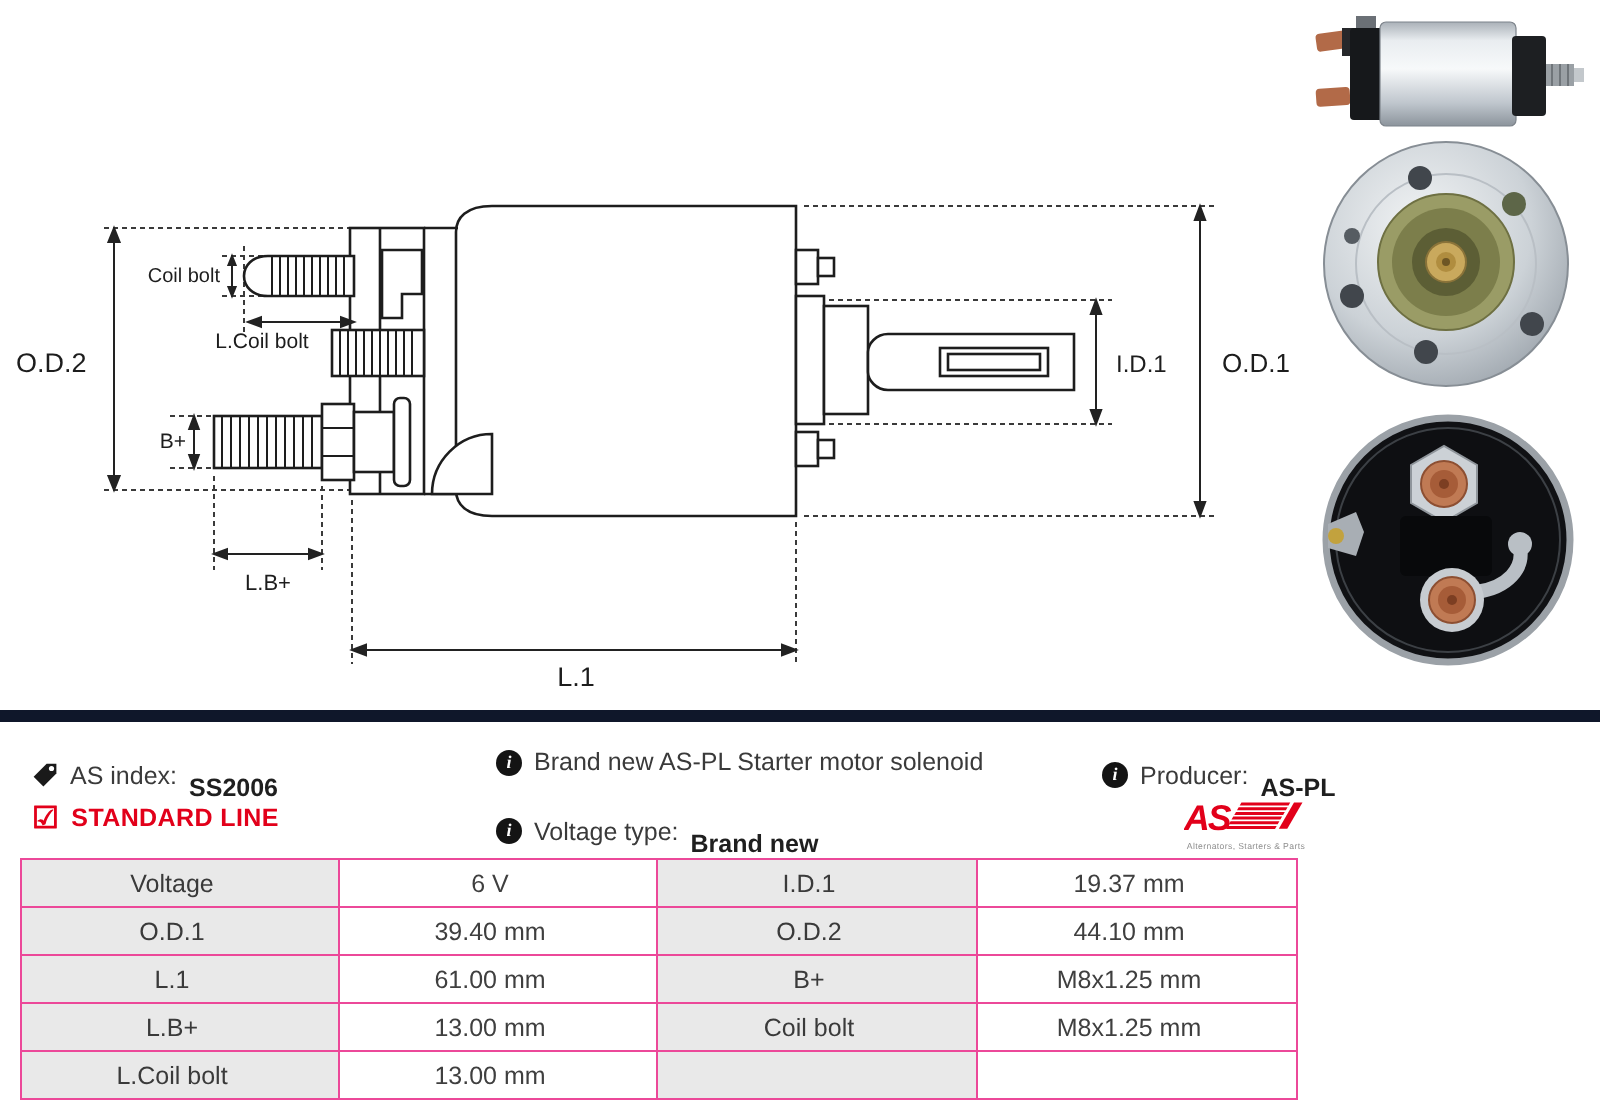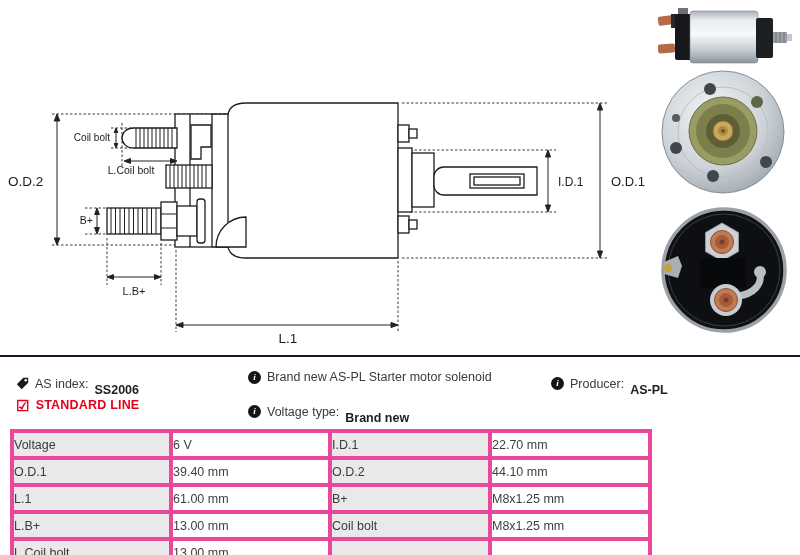--- a/index.html
+++ b/index.html
@@ -15,21 +15,21 @@
   
   .photos { position:absolute; left:652px; top:0; width:148px; height:350px; }
   .photo { position:absolute; left:0; }
   .photo1 { top:6px; }
   .photo2 { top:68px; }
   .photo3 { top:206px; }
 
   
   .info-bar {
     position:absolute; left:0; top:355px; width:800px; height:72px;
-    border-top:2px solid #0f172a; background:#fff;
+    border-top:6px solid #0f172a; background:#fff;
     font-size:12.5px; color:#3a3a3a;
   }
   .info-item { position:absolute; display:flex; align-items:center; gap:6px; white-space:nowrap; }
   .info-item b { color:#1f1f1f;margin-top:13px; }
   .ii-as-index      { left:16px;  top:13px; }
   .ii-standard-line { left:16px;  top:41px; color:#e2001a; font-weight:bold; letter-spacing:.2px; }
   .ii-description   { left:248px; top:13px; }
   .ii-product-type  { left:248px; top:41px; }
   .ii-producer      { left:551px; top:13px; }
   .ii-logo          { left:592px; top:37px; }
@@ -40,22 +40,22 @@
   }
   .check-icon { color:#e2001a; font-size:15px; line-height:13px; }
 
   
   table.specs {
     position:absolute; left:10px; top:429px; width:638px;
     border-collapse:collapse; table-layout:fixed;
     font-size:12.5px; color:#3f3f3f;
   }
   table.specs td {
-    border:4px solid #ec4899; height:23px; padding:0 8px 0 0;
-    text-align:left; background:#fff; overflow:hidden;
+    border:1px solid #ec4899; height:23px; padding:0 8px 0 0;
+    text-align:center; background:#fff; overflow:hidden;
   }
   table.specs td.lbl { background:#e9e9e9; color:#3a3a3a; }
 </style>
 </head>
 <body>
 
 <div class="page">
 
   <svg class="diagram" width="650" height="365" viewBox="0 0 650 365">
 
@@ -250,35 +250,50 @@
       <span>Voltage type:</span>
       <b>Brand new</b>
     </div>
 
     <div class="info-item ii-producer">
       <span class="info-icon">i</span>
       <span>Producer:</span>
       <b>AS-PL</b>
     </div>
 
+    <div class="info-item ii-logo">
+      <svg width="62" height="30" viewBox="0 0 66 30">
+        <text x="0" y="17" font-size="19" font-weight="bold" font-style="italic" fill="#e2001a" letter-spacing="-1">AS</text>
+        <g transform="translate(24,0) skewX(-30)" fill="#e2001a">
+          <rect x="8" y="2.5" width="26" height="1.6"></rect>
+          <rect x="8" y="5" width="26" height="1.6"></rect>
+          <rect x="8" y="7.5" width="26" height="1.6"></rect>
+          <rect x="8" y="10" width="26" height="1.6"></rect>
+          <rect x="8" y="12.5" width="26" height="1.6"></rect>
+          <rect x="8" y="15" width="26" height="1.6"></rect>
+          <rect x="36" y="2.5" width="4.5" height="14"></rect>
+        </g>
+        <text x="33" y="27" text-anchor="middle" font-size="4.6" fill="#8f8f8f" letter-spacing="0.2">Alternators, Starters &amp; Parts</text>
+      </svg>
+    </div>
   </div>
 
   <table class="specs">
     <colgroup>
         <col style="width:159px">
         <col style="width:159px">
         <col style="width:160px">
         <col style="width:160px">
       </colgroup>
     <tbody>
         <tr>
       <td class="lbl">Voltage</td>
       <td>6 V</td>
       <td class="lbl">I.D.1</td>
-      <td>22.70 mm</td>
+      <td>19.37 mm</td>
     </tr>
     <tr>
       <td class="lbl">O.D.1</td>
       <td>39.40 mm</td>
       <td class="lbl">O.D.2</td>
       <td>44.10 mm</td>
     </tr>
     <tr>
       <td class="lbl">L.1</td>
       <td>61.00 mm</td>

